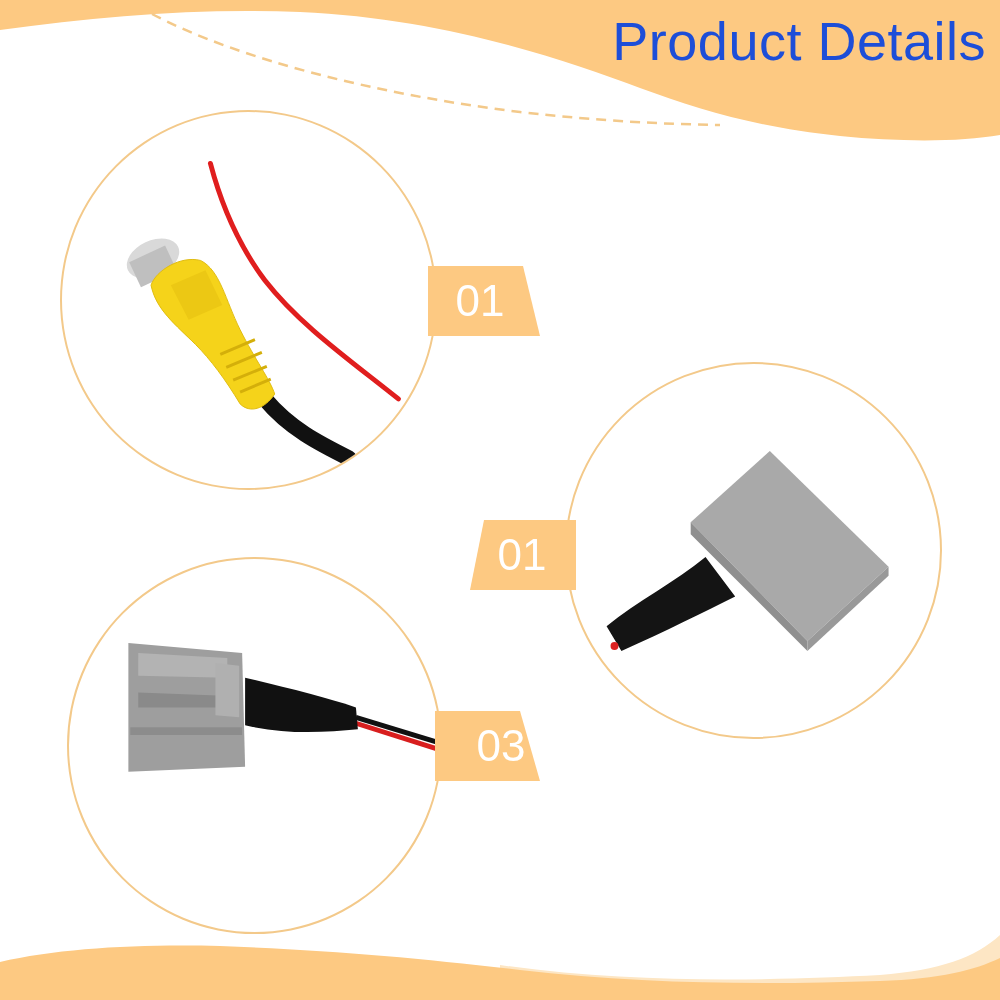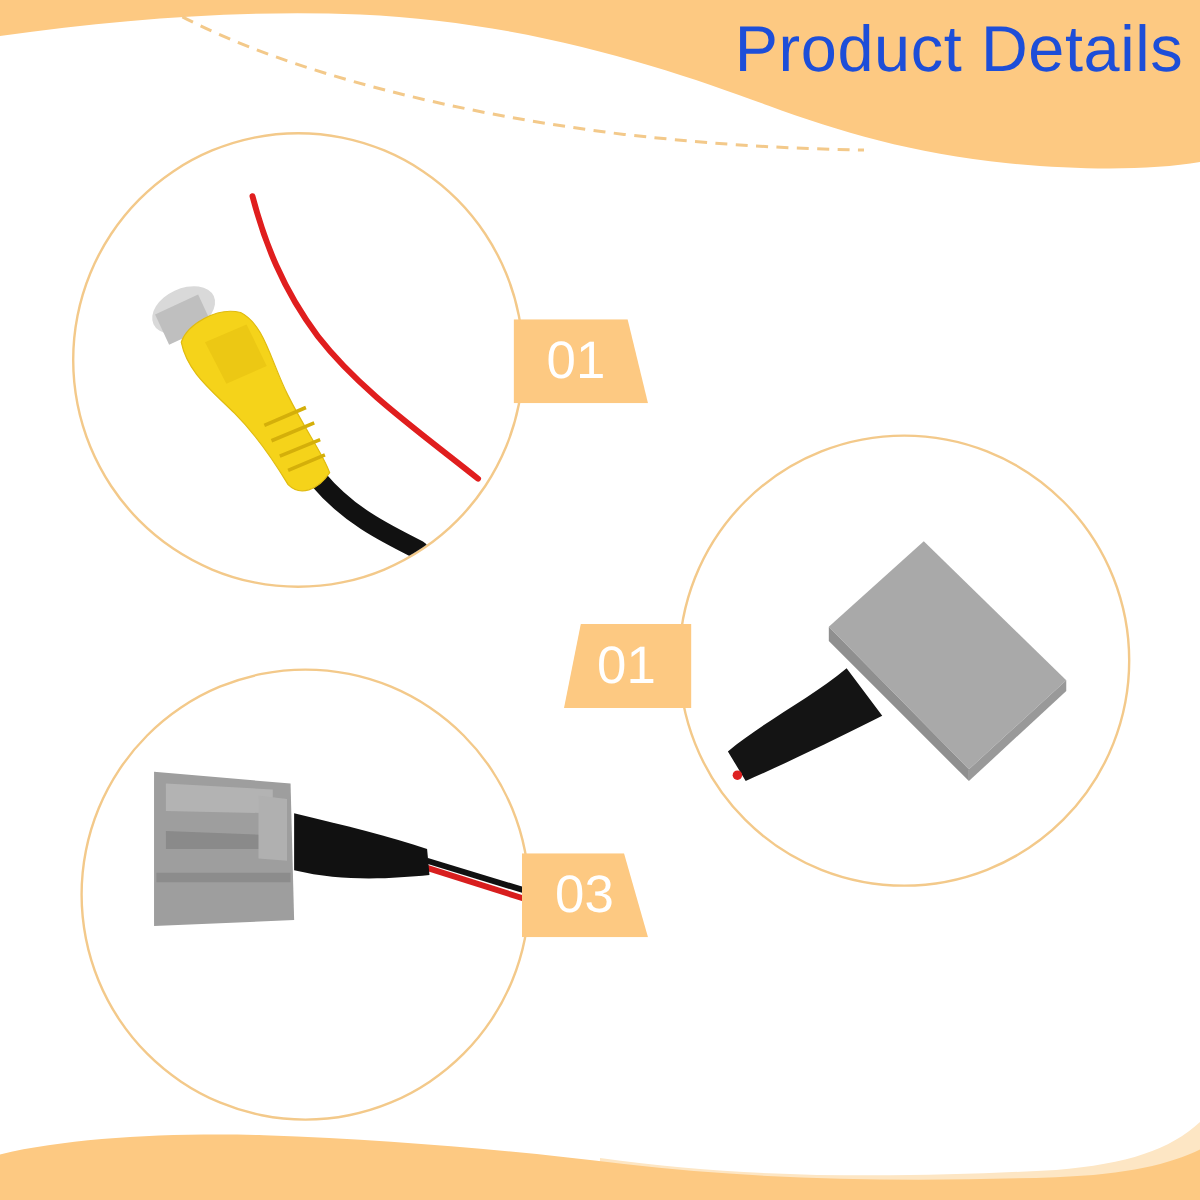--- a/index.html
+++ b/index.html
@@ -101,18 +101,18 @@
   <span>01</span>
 </div>
 
 <div class="badge" style="left:470px; top:520px;">
   <svg viewBox="0 0 112 70">
       <path d="M14,0 L106,0 L106,70 L0,70 Z" fill="#fdc982"></path>
     </svg>
   <span>01</span>
 </div>
 
-<div class="badge" style="left:435px; top:711px;">
+<div class="badge" style="left:435px; top:711px;padding-left:28px;">
   <svg viewBox="0 0 112 70">
       <path d="M0,0 L85,0 L105,70 L0,70 Z" fill="#fdc982"></path>
     </svg>
   <span>03</span>
 </div>
 
 </body></html>

